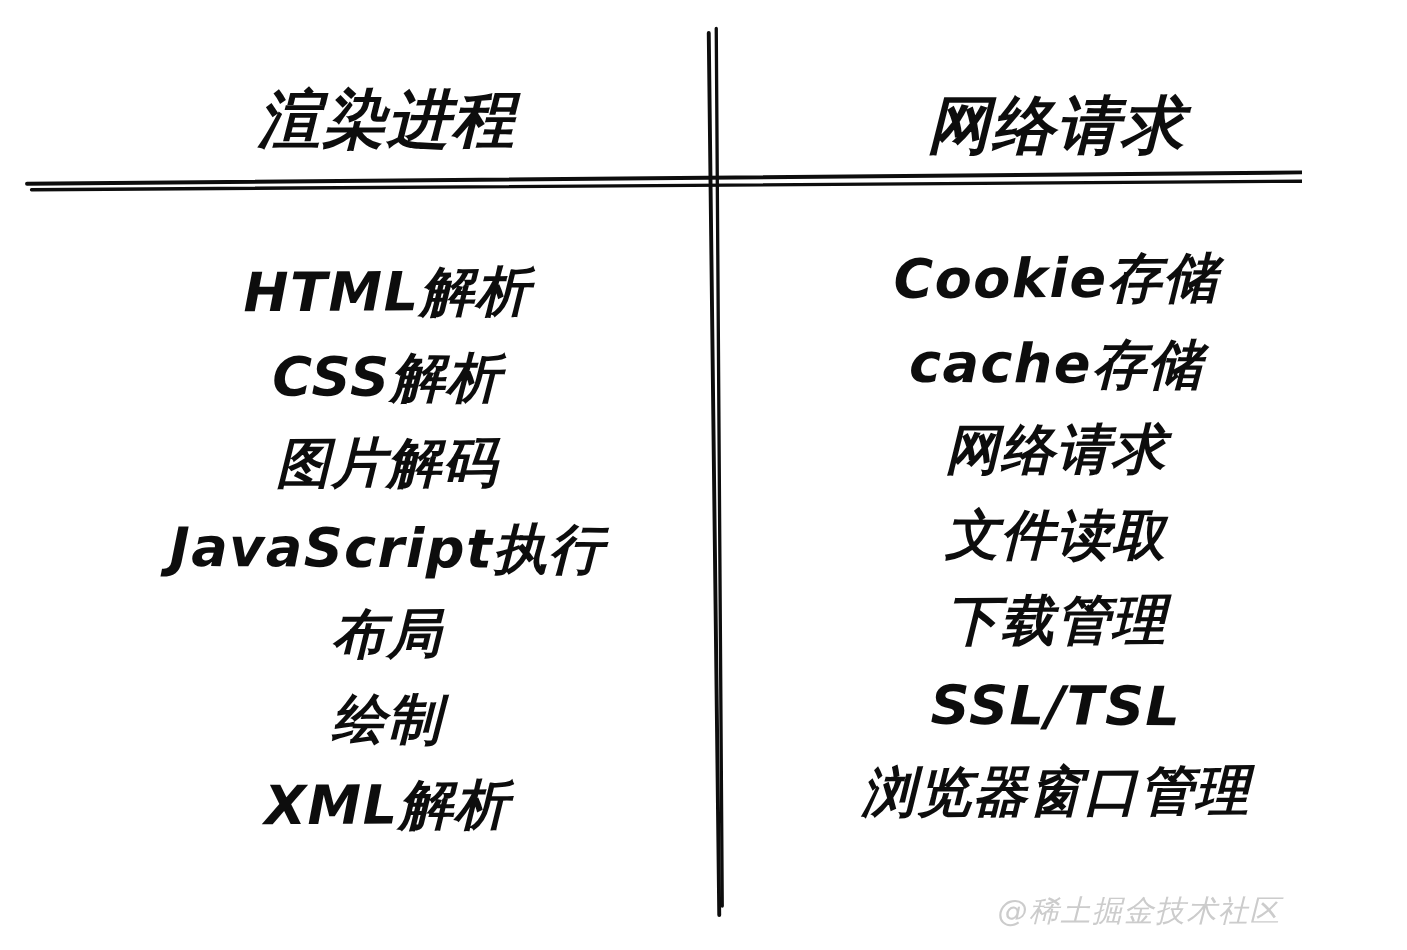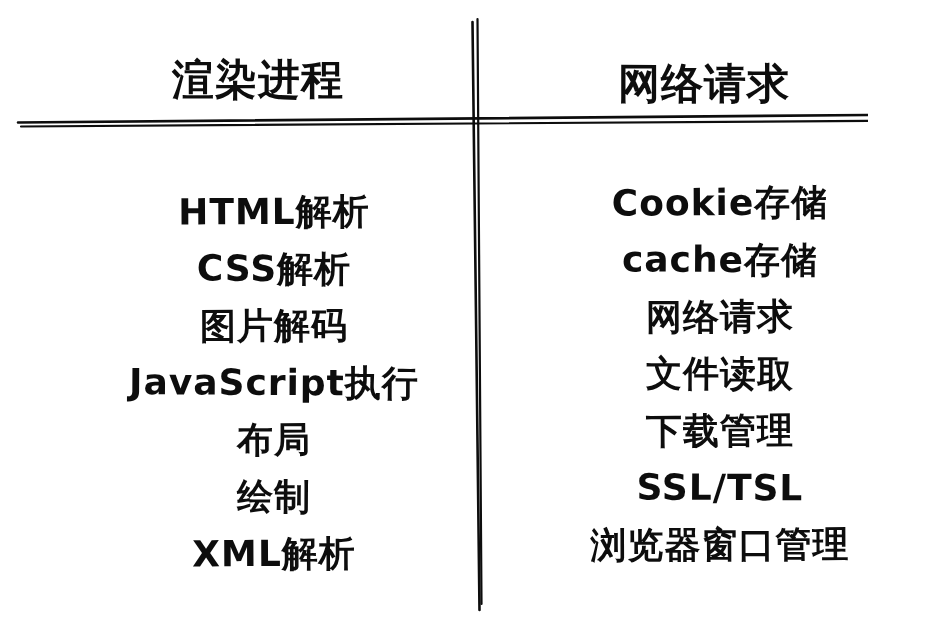--- a/index.html
+++ b/index.html
@@ -8,20 +8,21 @@
     background: #ffffff;
   }
   .canvas {
     position: relative;
     width: 868px;
     height: 633px;
     background: #ffffff;
     overflow: hidden;
     font-family: "DejaVu Sans", "Liberation Sans", sans-serif;
     color: #0d0d0d;
+    font-style: italic;
   }
   .rules {
     position: absolute;
     top: 0;
     left: 0;
     pointer-events: none;
   }
   .col {
     position: absolute;
     top: 0;
@@ -37,21 +38,21 @@
     font-size: 42px;
     font-weight: 700;
     letter-spacing: 1px;
     white-space: nowrap;
   }
   .col-right .col-title { top: 56px; }
   .items {
     position: absolute;
     left: 0;
     width: 100%;
-    margin: 16px;
+    margin: 0;
     padding: 0;
     list-style: none;
   }
   .col-left  .items { top: 167px; }
   .col-right .items { top: 158px; }
   .items .item {
     font-size: 36px;
     font-weight: 700;
     line-height: 57px;
     white-space: nowrap;
@@ -104,14 +105,15 @@
         <li class="item">Cookie存储</li>
         <li class="item">cache存储</li>
         <li class="item">网络请求</li>
         <li class="item">文件读取</li>
         <li class="item">下载管理</li>
         <li class="item">SSL/TSL</li>
         <li class="item">浏览器窗口管理</li>
       </ul>
   </div>
 
+  <div class="watermark">@稀土掘金技术社区</div>
 
 </div>
 
 </body></html>

